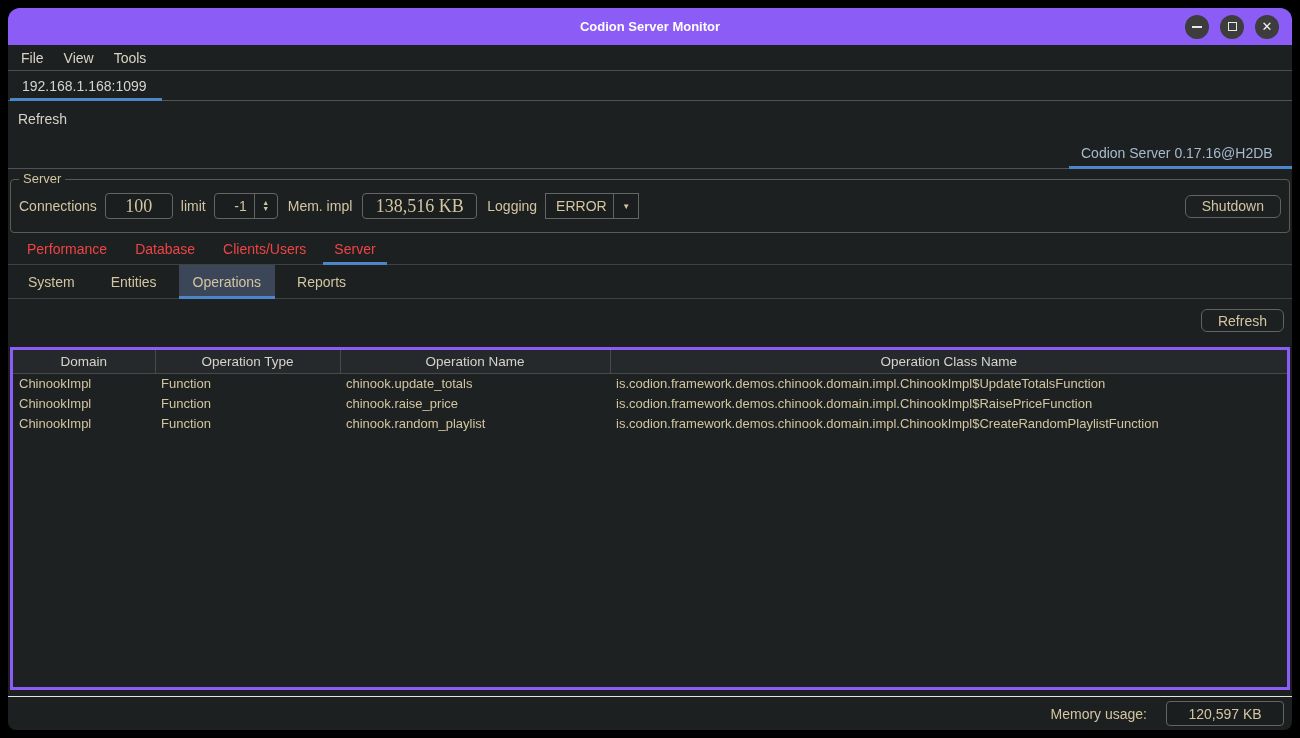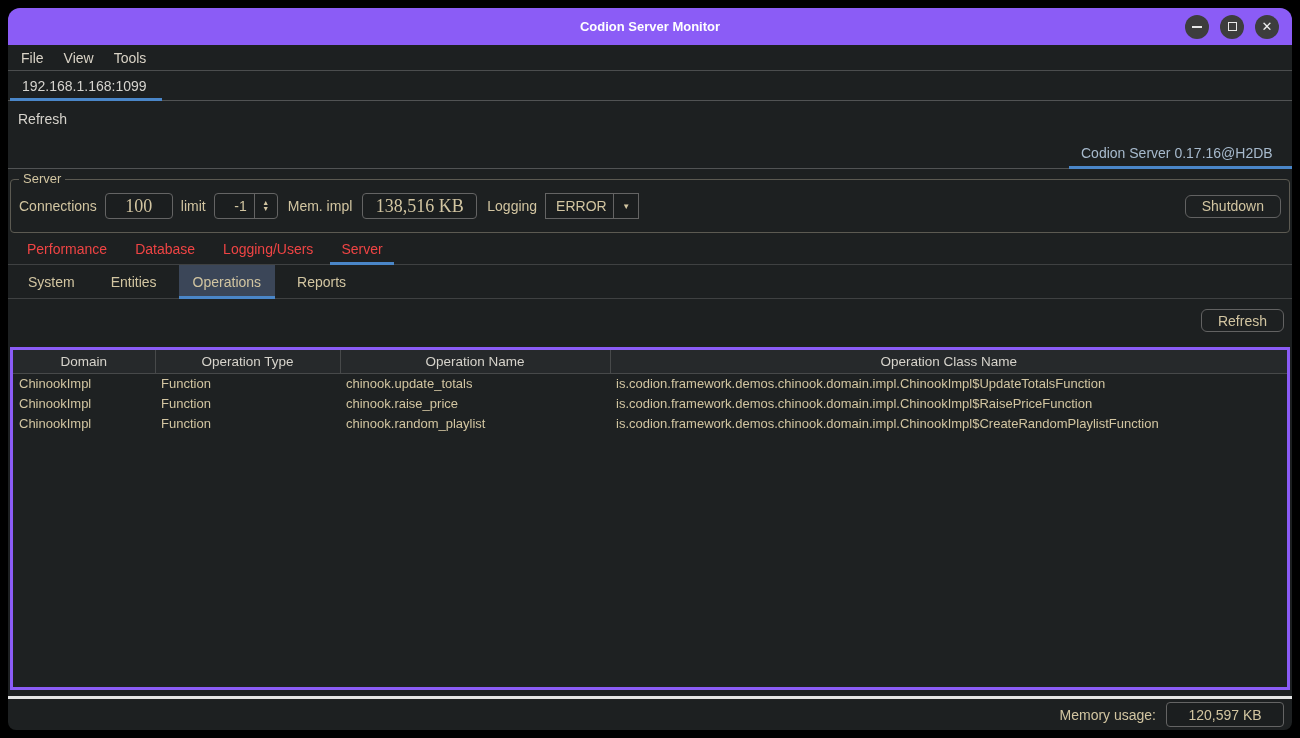--- a/index.html
+++ b/index.html
@@ -93,22 +93,22 @@
                 background:#1e2122; overflow:hidden; }
   table { width:100%; border-collapse:collapse; table-layout:fixed; }
   th { background:#26292b; color:#d6d3cb; font-weight:normal; font-size:13.5px;
        height:23px; border-right:1px solid #47494a; border-bottom:1px solid #47494a;
        text-align:center; overflow:hidden; white-space:nowrap; }
   th:last-child { border-right:none; }
   td { height:20px; color:#d2c5a1; font-size:13px; padding-left:6px;
        white-space:nowrap; overflow:hidden; }
 
   
-  .statusbar { flex:0 0 34px; border-top:3px solid #e5e5e5; display:flex;
-               align-items:center; justify-content:flex-end; gap:10px;
+  .statusbar { flex:0 0 34px; border-top:1px solid #e5e5e5; display:flex;
+               align-items:center; justify-content:flex-end; gap:19px;
                padding-right:8px; color:#d2c5a1; font-size:14px; }
   .status-field { width:118px; height:25px; border:1px solid #646464; border-radius:4px;
                   background:#1b1e1f; display:flex; align-items:center; justify-content:center;
                   color:#d2c5a1; font-size:14px; }
 </style>
 </head>
 <body>
 
 <div class="window">
 
@@ -166,21 +166,21 @@
         </div>
       </div>
       <div class="spacer"></div>
       <button class="btn">Shutdown</button>
     </div>
   </div>
 
   <div class="main-tabs">
     <div class="mtab">Performance</div>
     <div class="mtab">Database</div>
-    <div class="mtab">Logging/Users</div>
+    <div class="mtab">Clients/Users</div>
     <div class="mtab active">Server</div>
   </div>
 
   <div class="sub-tabs">
     <div class="stab">System</div>
     <div class="stab">Entities</div>
     <div class="stab active">Operations</div>
     <div class="stab">Reports</div>
   </div>
 

